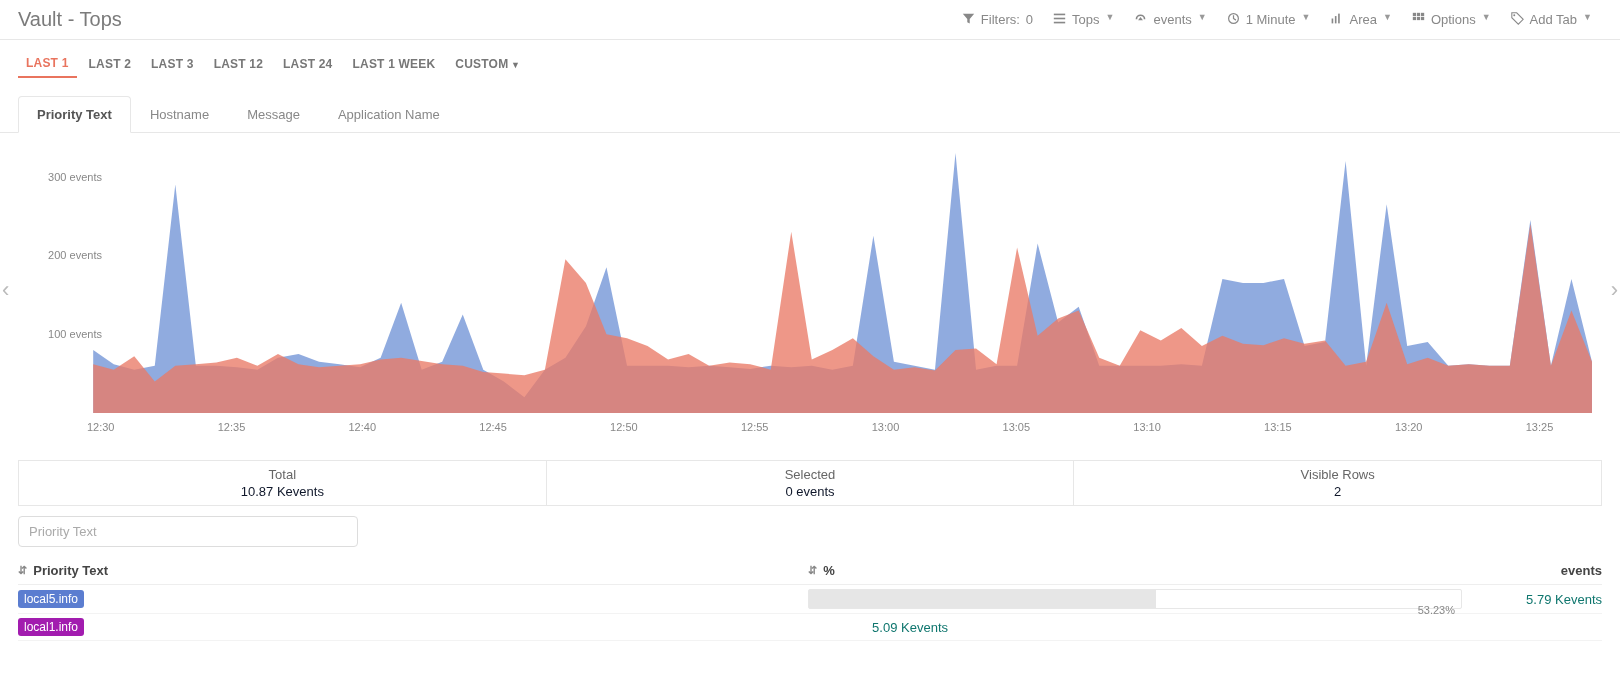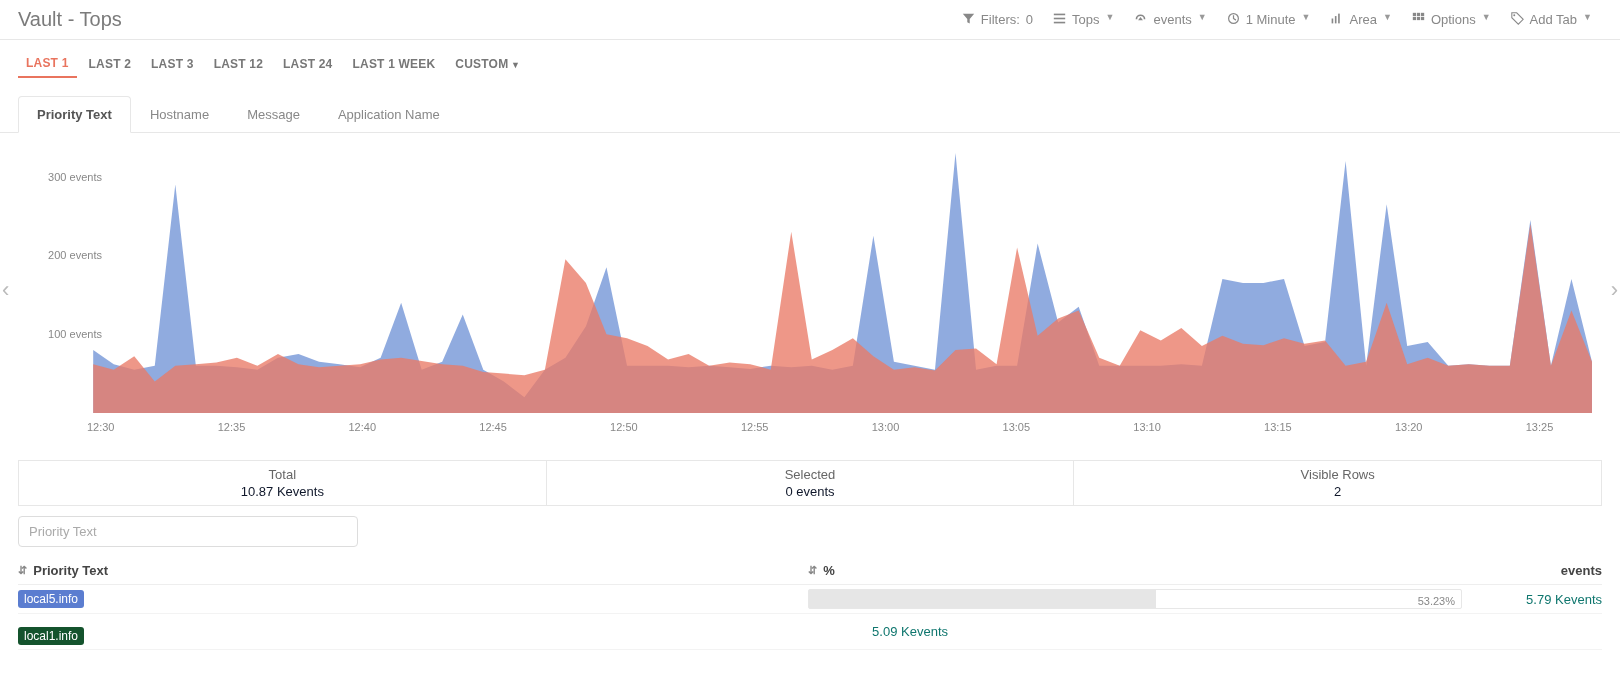--- a/index.html
+++ b/index.html
@@ -45,24 +45,24 @@
   .table .hdr .col1 { flex:0 0 790px; display:flex; align-items:center; gap:6px; }
   .table .hdr .col2 { flex:1; display:flex; align-items:center; gap:6px; }
   .table .hdr .col3 { flex:0 0 140px; text-align:right; }
   .sort-icon { color:#888; font-size:11px; }
   .table .row { display:flex; align-items:center; padding:4px 0; border-bottom:1px solid #f3f3f3; }
   .table .row .col1 { flex:0 0 790px; }
   .table .row .col2 { flex:1; position:relative; }
   .table .row .col3 { flex:0 0 140px; text-align:right; color:#0f766e; }
   .pill { display:inline-block; padding:2px 6px; border-radius:3px; color:#fff; font-size:12px; }
   .pill.blue { background:#5b7dd0; }
-  .pill.red  { background:#14532d;margin-top:9px; }
+  .pill.red  { background:#a21caf; }
   .bar-outer { position:relative; height:20px; border:1px solid #e7e7e7; border-radius:2px; background:#fff; }
   .bar-inner { position:absolute; left:0; top:0; bottom:0; background:#e6e6e6; }
-  .bar-pct   { position:absolute; right:6px; top:5px; font-size:11px; color:#888; }
+  .bar-pct   { position:absolute; right:6px; top:14px; font-size:11px; color:#888; }
 </style>
 </head>
 <body>
 
 <div class="header">
   <div class="title">Vault - Tops</div>
   <div class="spacer"></div>
 
   <div class="tb-item">
     <svg viewBox="0 0 16 16">

